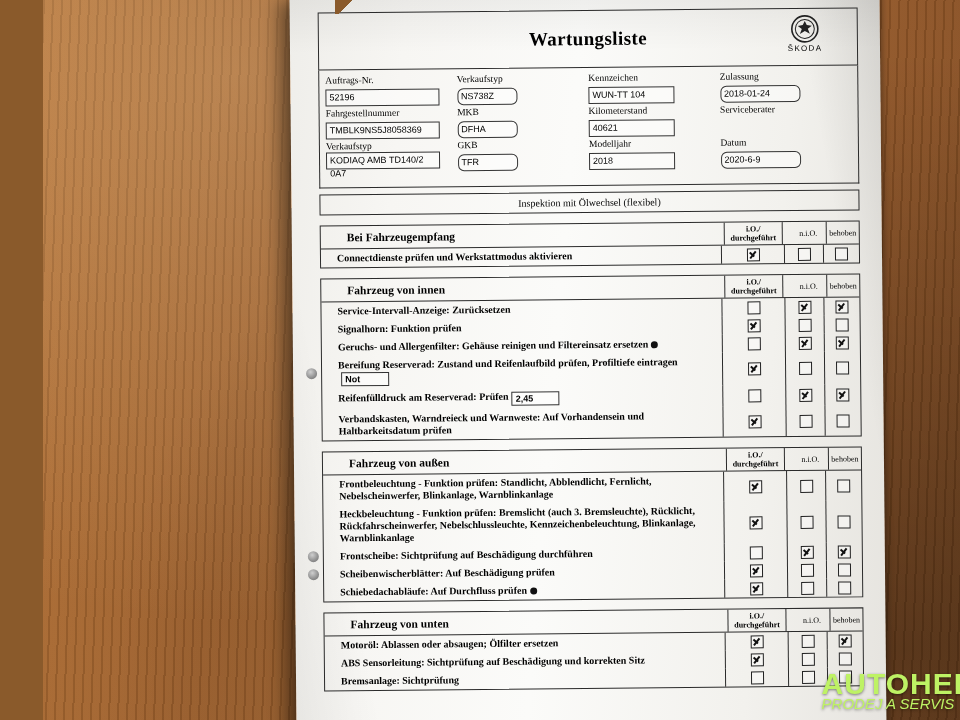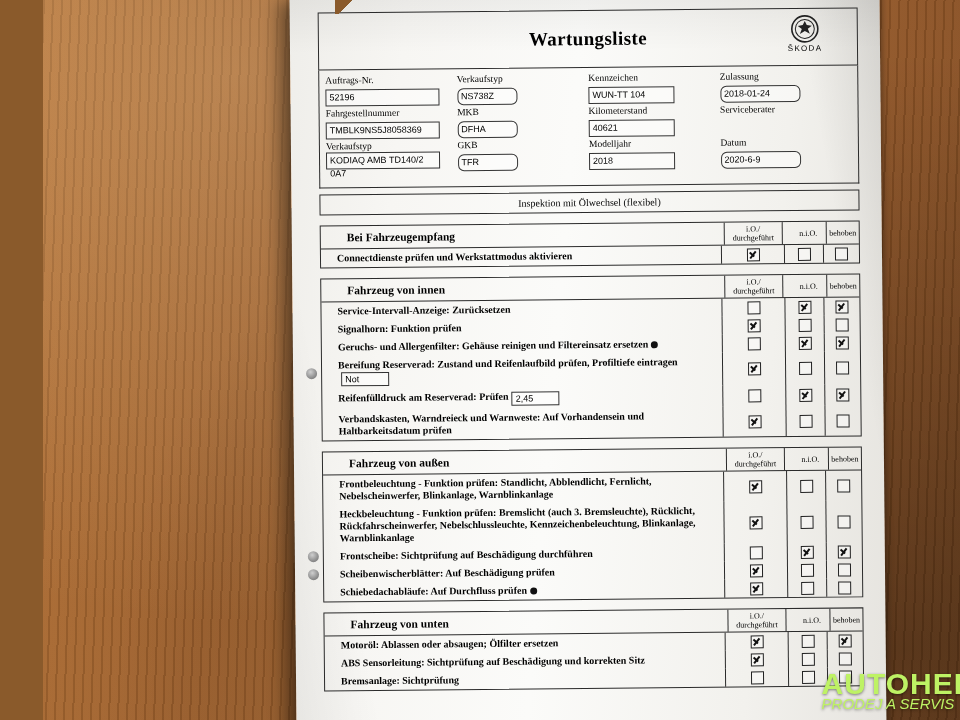--- a/index.html
+++ b/index.html
@@ -66,21 +66,21 @@
   .inspection{
     border:1px solid #2b2b2b;margin-top:6px;text-align:center;
     font-size:10px;padding:4px 0;
   }
 
   
   .section{margin-top:10px;border:1px solid #2b2b2b;}
   .sec-head{display:flex;align-items:stretch;border-bottom:1px solid #2b2b2b;}
   .sec-title{flex:1;font-weight:bold;font-size:11.5px;padding:5px 0 5px 26px;}
   .colhead{width:135px;display:flex;font-size:8px;line-height:9px;text-align:center;}
-  .ch1{width:62px;border-left:1px solid #2b2b2b;display:flex;align-items:center;justify-content:center;padding:0;}
+  .ch1{width:62px;border-left:1px solid #2b2b2b;display:flex;align-items:center;justify-content:center;padding:0;font-weight:bold;}
   .ch2{width:38px;border-left:1px solid #2b2b2b;display:flex;align-items:center;justify-content:center;padding-left:8px;}
   .ch3{width:35px;border-left:1px solid #2b2b2b;display:flex;align-items:center;justify-content:center;}
   .row{display:flex;align-items:stretch;border-top:1px solid #777;}
   .row:first-of-type{border-top:none;}
   .rtext{flex:1;font-size:10px;font-weight:bold;padding:3px 4px 3px 16px;line-height:12px;}
   .cb{width:62px;border-left:1px solid #2b2b2b;display:flex;align-items:center;justify-content:center;}
   .cb2{width:38px;border-left:1px solid #2b2b2b;display:flex;align-items:center;justify-content:center;}
   .cb3{width:35px;border-left:1px solid #2b2b2b;display:flex;align-items:center;justify-content:center;}
   .box{width:11px;height:11px;border:1px solid #222;display:inline-block;position:relative;background:rgba(255,255,255,.4);}
   .box.checked:after{
@@ -88,21 +88,21 @@
     background:#111;transform:rotate(42deg);
   }
   .box.checked:before{
     content:"";position:absolute;left:4px;top:1px;width:2px;height:9px;
     background:#111;transform:rotate(38deg);
   }
   .dot{display:inline-block;width:7px;height:7px;border-radius:50%;background:#111;vertical-align:middle;margin-left:3px;}
   .inlinefield{
     border:1px solid #333;display:inline-block;height:12px;min-width:40px;
     font-size:9px;line-height:12px;padding:0 3px;background:rgba(255,255,255,.5);
-    font-family:"Liberation Sans",sans-serif;font-weight:normal;vertical-align:-2px;margin-left:3px;
+    font-family:"Liberation Sans",sans-serif;font-weight:bold;vertical-align:-2px;margin-left:3px;
   }
   
   .punch{
     position:absolute;left:-16px;top:50%;transform:translateY(-50%);
     width:11px;height:11px;border-radius:50%;
     background:radial-gradient(circle at 40% 35%, #cfcfcf, #8f8f8f 60%, #6f6f6f 100%);
   }
   .rowwrap{position:relative;}
 
   

